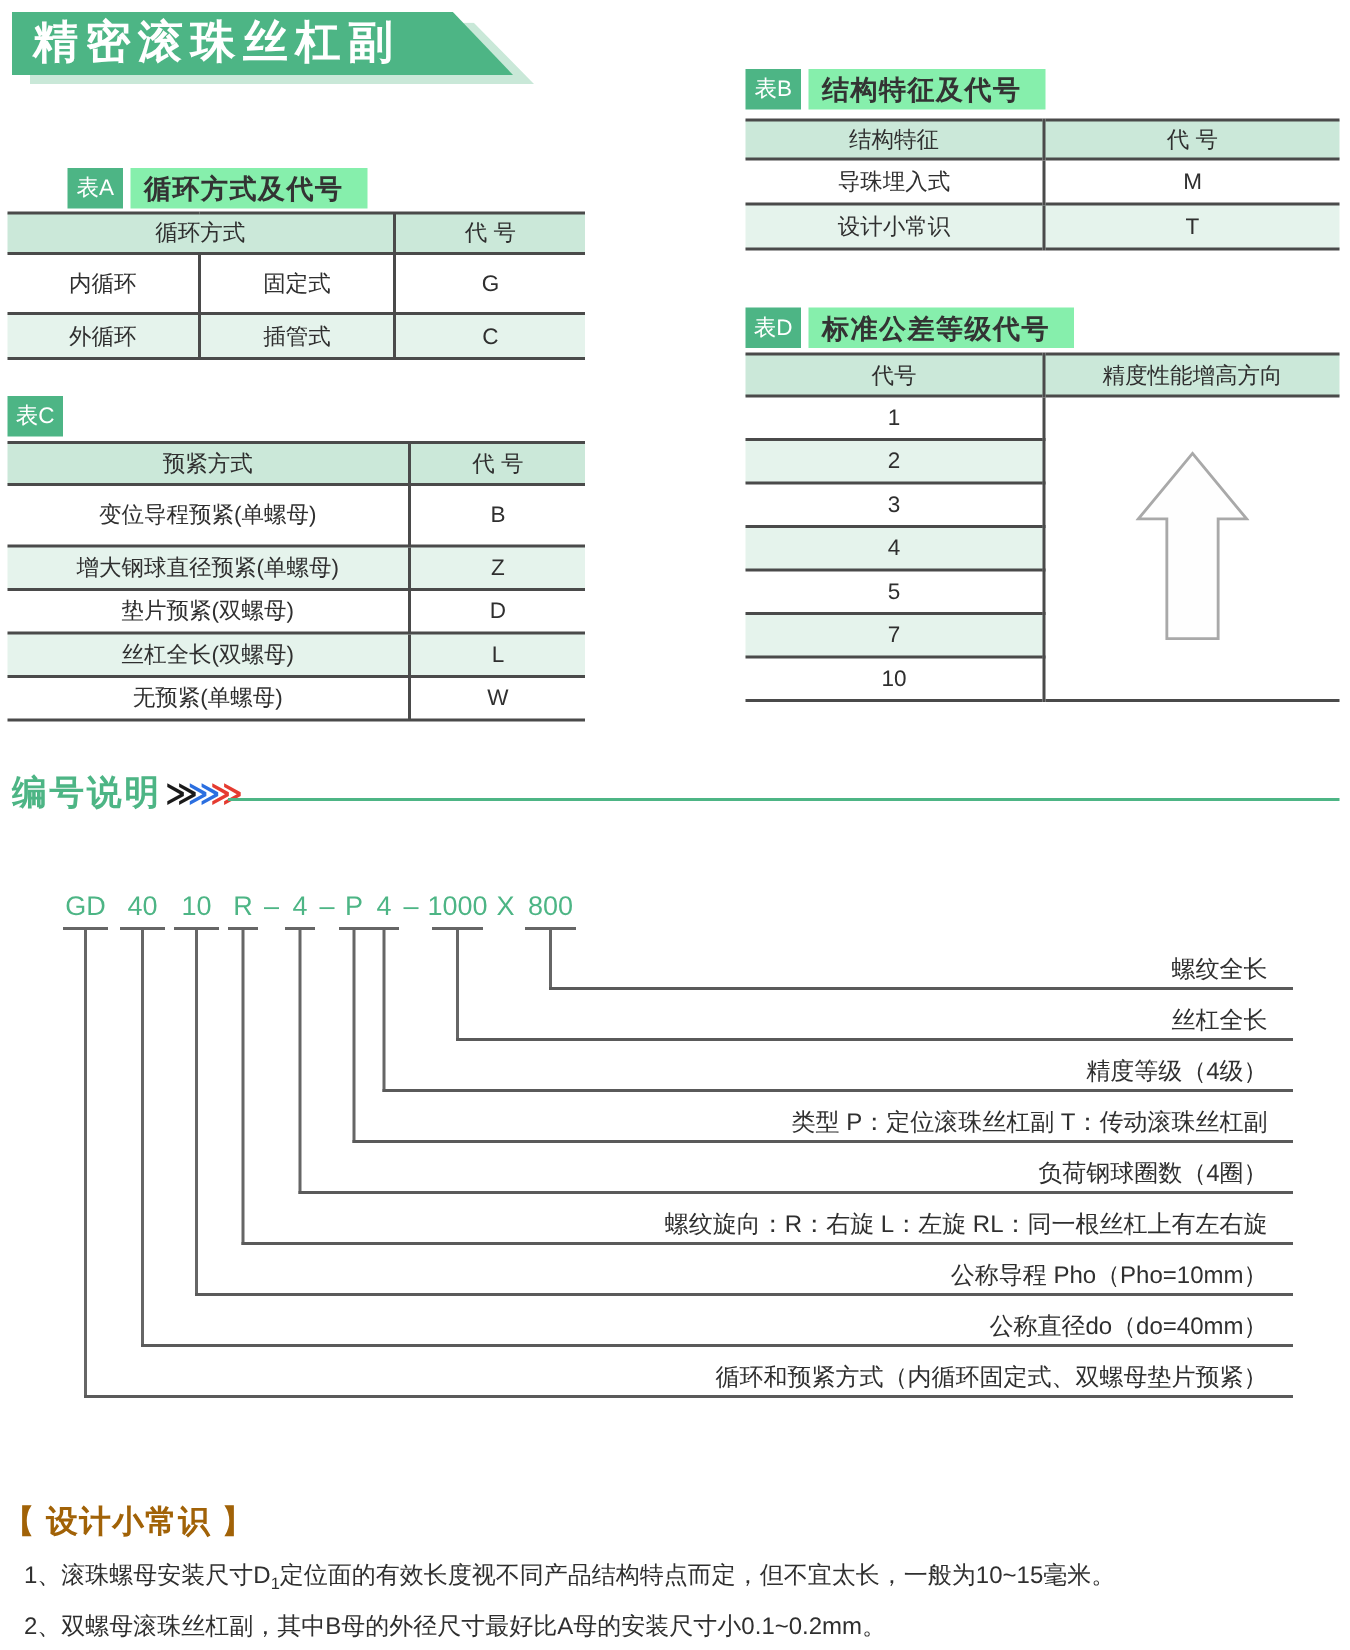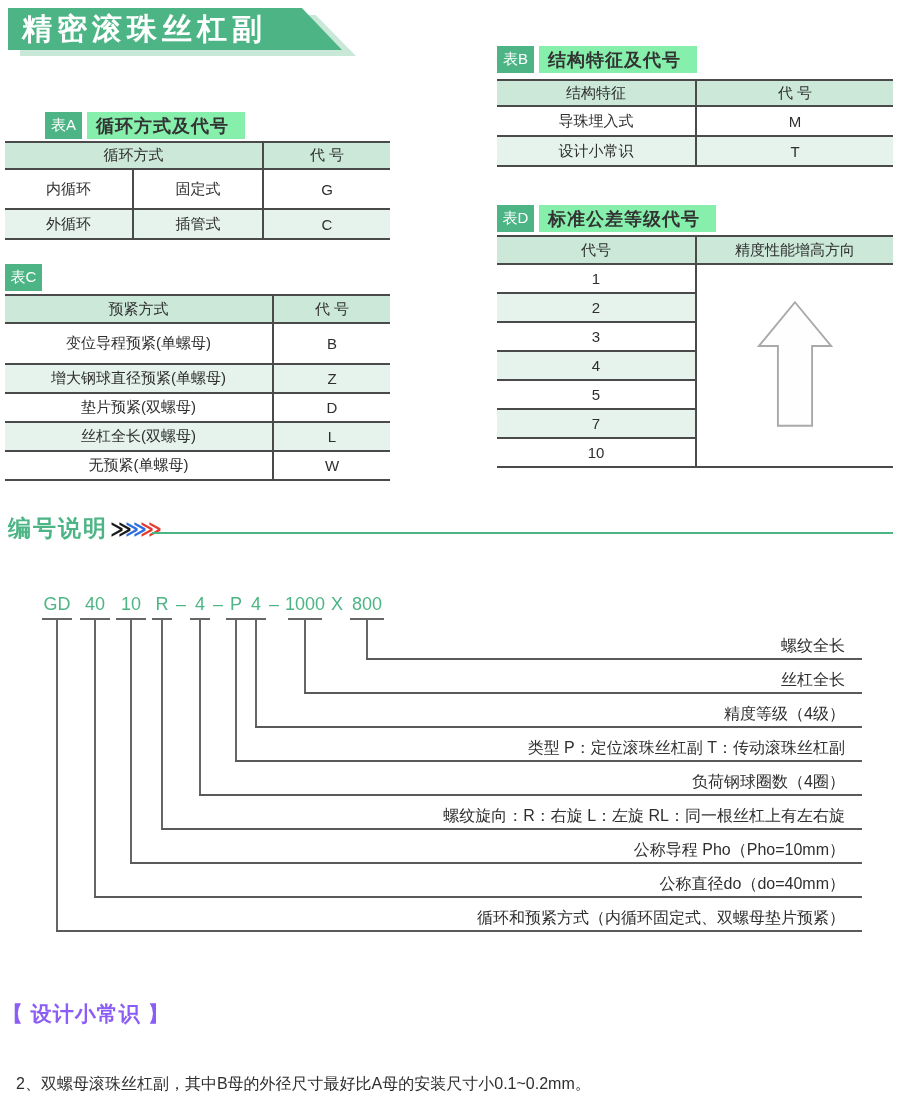--- a/index.html
+++ b/index.html
@@ -59,21 +59,21 @@
   .code-token { position:absolute; top:4px; transform:translateX(-50%);
     color:#4db585; font-size:18px; white-space:nowrap; }
   .tbar  { position:absolute; top:28px; height:2px; background:#666; }
   .vline { position:absolute; top:30px; width:2px; background:#666; }
   .hline { position:absolute; height:2px; background:#5a5a5a; }
   .dlabel { position:absolute; right:55px; font-size:16px; color:#2f2f2f;
     white-space:nowrap; text-align:right; }
 
   
   .tips-head { position:absolute; left:2px; top:1000px; font-size:21px; font-weight:600;
-    color:#8b5cf6; letter-spacing:1px; }
+    color:#a16207; letter-spacing:1px; }
   .tip { position:absolute; left:16px; font-size:16px; color:#2f2f2f; white-space:nowrap; }
   .tip sub { font-size:11px; }
 </style>
 </head>
 <body>
 
 <div class="page">
 
   <div class="banner-shadow"></div>
   <div class="banner">
@@ -273,15 +273,18 @@
     <div class="dlabel" style="top:114px;">精度等级（4级）</div>
     <div class="dlabel" style="top:148px;">类型 P：定位滚珠丝杠副 T：传动滚珠丝杠副</div>
     <div class="dlabel" style="top:182px;">负荷钢球圈数（4圈）</div>
     <div class="dlabel" style="top:216px;">螺纹旋向：R：右旋 L：左旋 RL：同一根丝杠上有左右旋</div>
     <div class="dlabel" style="top:250px;">公称导程 Pho（Pho=10mm）</div>
     <div class="dlabel" style="top:284px;">公称直径do（do=40mm）</div>
     <div class="dlabel" style="top:318px;">循环和预紧方式（内循环固定式、双螺母垫片预紧）</div>
   </div>
 
   <div class="tips-head">【 设计小常识 】</div>
+  <div class="tip" style="top:1040px;">
+    <span>1、滚珠螺母安装尺寸D</span><sub>1</sub><span>定位面的有效长度视不同产品结构特点而定，但不宜太长，一般为10~15毫米。</span>
+  </div>
   <div class="tip" style="top:1074px;">2、双螺母滚珠丝杠副，其中B母的外径尺寸最好比A母的安装尺寸小0.1~0.2mm。</div>
 
 </div>
 
 </body></html>

